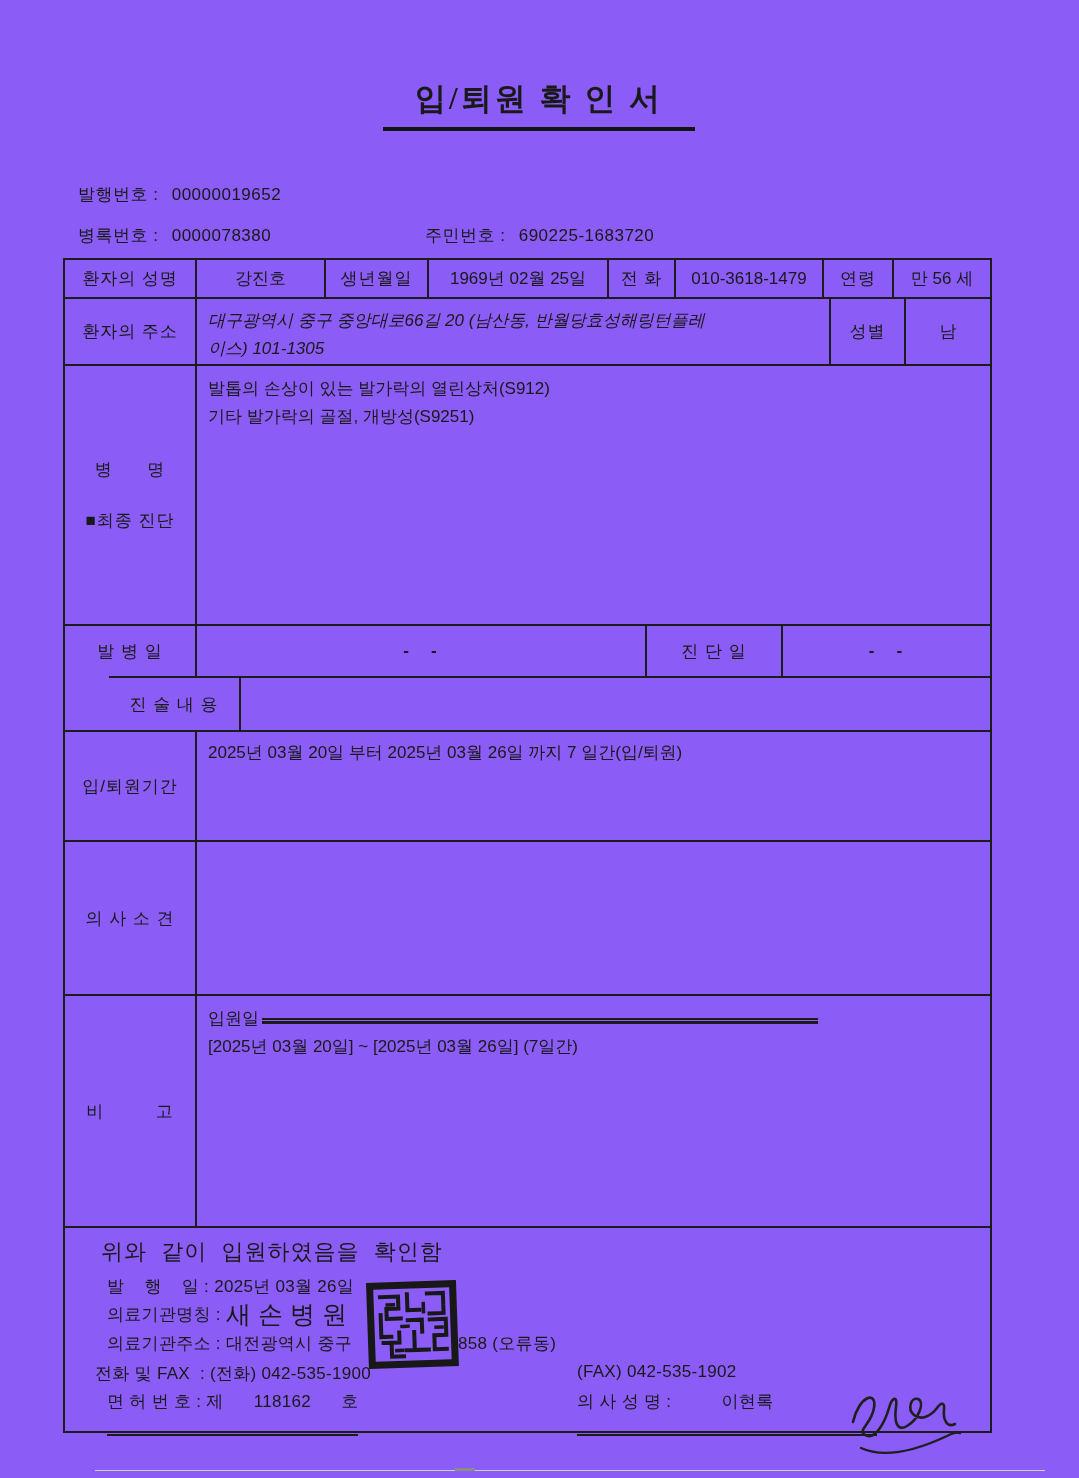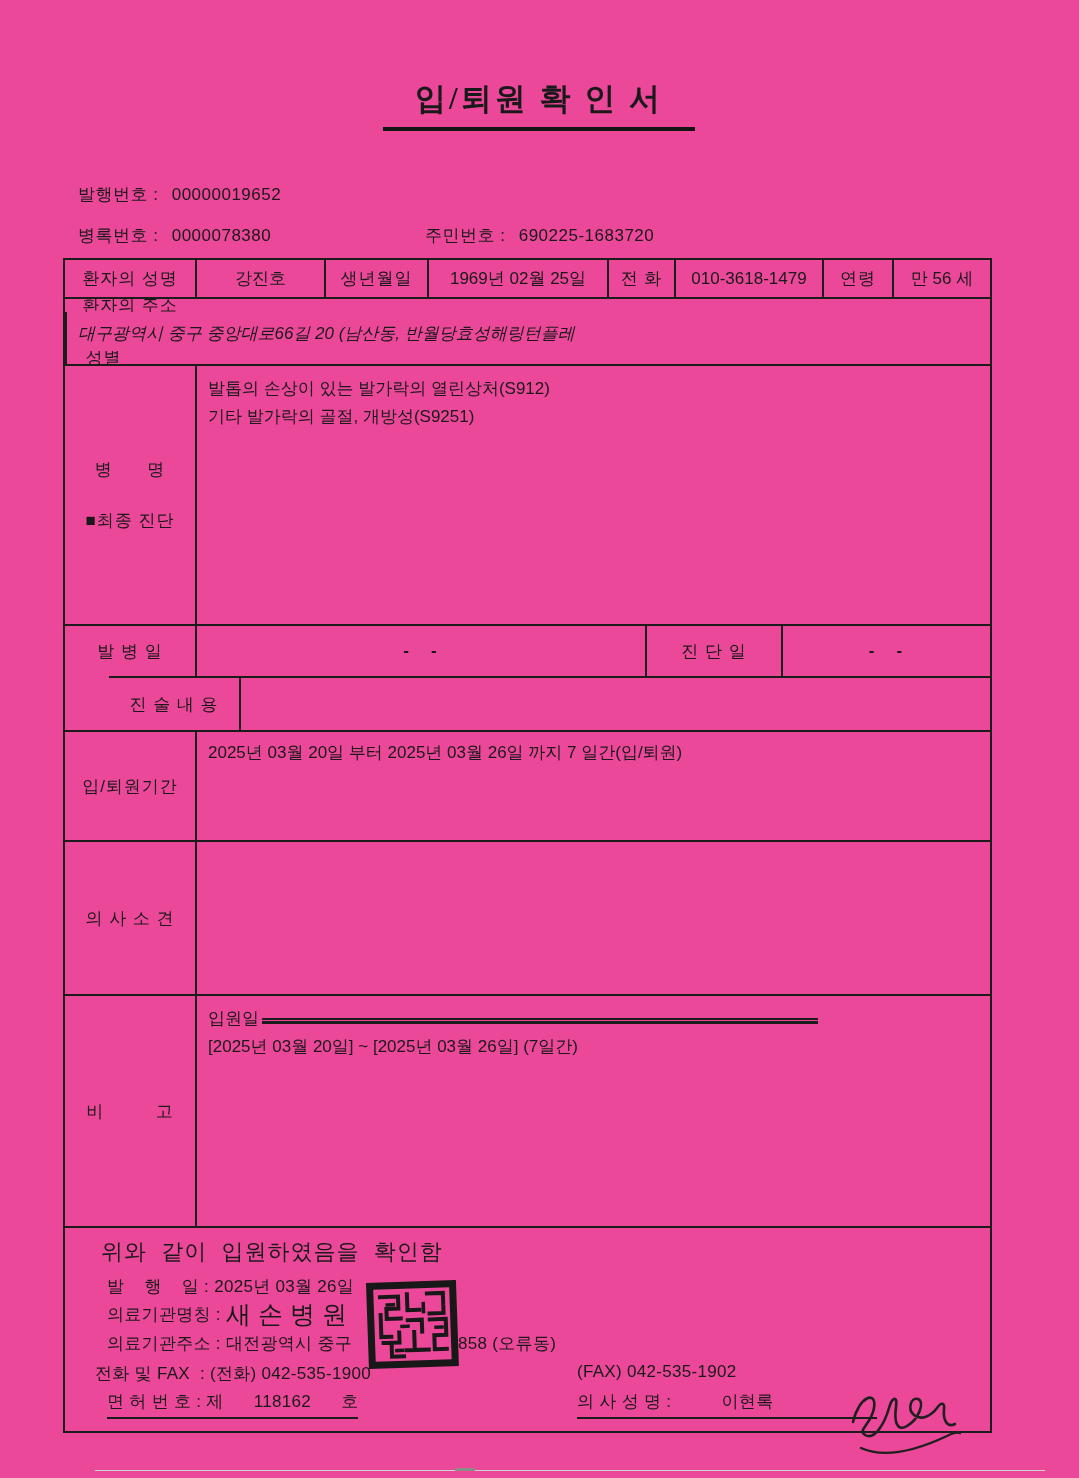--- a/index.html
+++ b/index.html
@@ -1,20 +1,20 @@
 <!DOCTYPE html>
 <html><head>
 <meta charset="utf-8">
 <style>
   * { margin:0; padding:0; box-sizing:border-box; }
   html,body { background:#ffffff; }
   body { font-family:"Liberation Sans","DejaVu Sans",sans-serif; color:#191919; }
   .page {
     position:relative; width:1079px; height:1478px; margin:0 auto;
-    background:#ec4899; overflow:hidden;
+    background:#8b5cf6; overflow:hidden;
     -webkit-font-smoothing:none;
   }
   .abs { position:absolute; }
   .pre { white-space:pre; }
 
   
   .doc-title {
     left:383px; top:78px; width:312px; text-align:center;
     font-size:31px; font-weight:600; letter-spacing:3px;
     padding-bottom:7px; border-bottom:4px solid #141414;
@@ -50,21 +50,21 @@
     display:inline-block; width:556px; height:6px; margin-left:3px; margin-top:3px;
     border-top:2px solid #1c1c1c; border-bottom:3px solid #1c1c1c;
   }
 
   
   .footer-box { position:relative; display:block; }
   .confirm { left:36px; top:9px; font-size:22px; letter-spacing:1px; }
   .fline { font-size:17px; letter-spacing:0.3px; }
   .org-name { font-size:25px; letter-spacing:7px; font-weight:500; vertical-align:-3px; }
   .addr-gap { display:inline-block; width:96px; }
-  .uline { border-bottom:2px solid #1c1c1c; padding-bottom:4px; }
+  .uline { border-bottom:2px solid #1c1c1c; padding-bottom:21px; }
   .doctor-line { display:inline-block; width:300px; }
 
   .scan-line { background:#cfcfcb; }
   .scan-dash { background:#8d8d88; }
 </style>
 </head>
 <body>
 
 <div class="page">
 
@@ -89,21 +89,21 @@
       <div class="c lbl" style="width:130px;">환자의 성명</div>
       <div class="c" style="width:129px;">강진호</div>
       <div class="c lbl" style="width:103px;">생년월일</div>
       <div class="c" style="width:180px;">1969년 02월 25일</div>
       <div class="c lbl" style="width:67px;">전 화</div>
       <div class="c" style="width:148px;">010-3618-1479</div>
       <div class="c lbl" style="width:70px;">연령</div>
       <div class="c" style="flex:1;">만 56 세</div>
     </div>
 
-    <div class="tr" style="height:67px;flex-direction:column;">
+    <div class="tr" style="height:67px;">
       <div class="c lbl" style="width:130px;">환자의 주소</div>
       <div class="c topleft lines" style="width:634px; padding:8px 6px 0 11px; display:block;font-style:italic;">
         <div>대구광역시 중구 중앙대로66길 20 (남산동, 반월당효성해링턴플레</div>
         <div>이스) 101-1305</div>
       </div>
       <div class="c lbl" style="width:75px;">성별</div>
       <div class="c" style="flex:1;">남</div>
     </div>
 
     <div class="tr" style="height:260px;">

